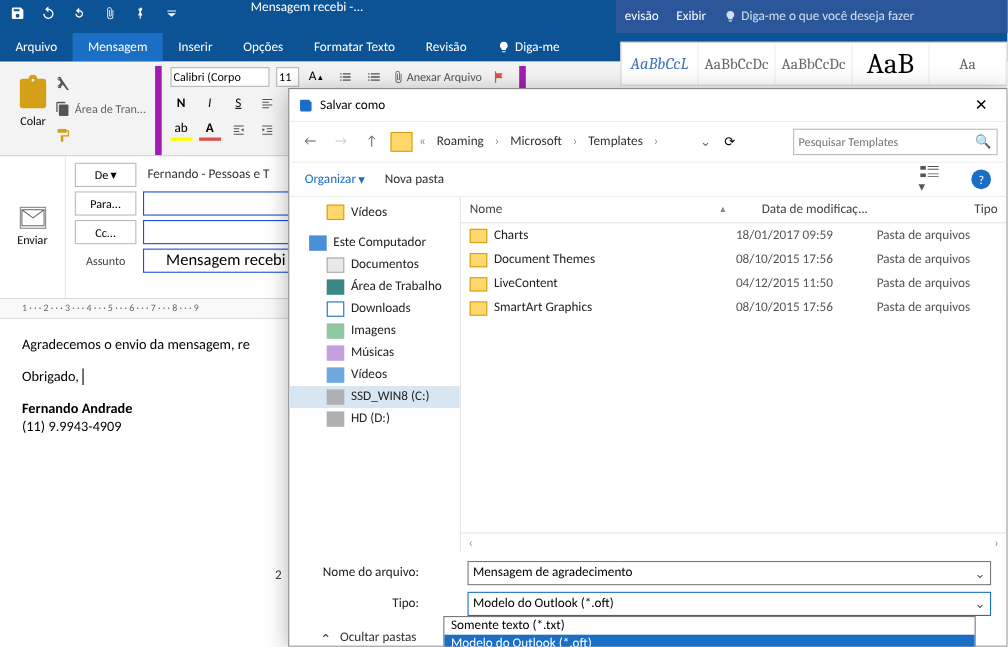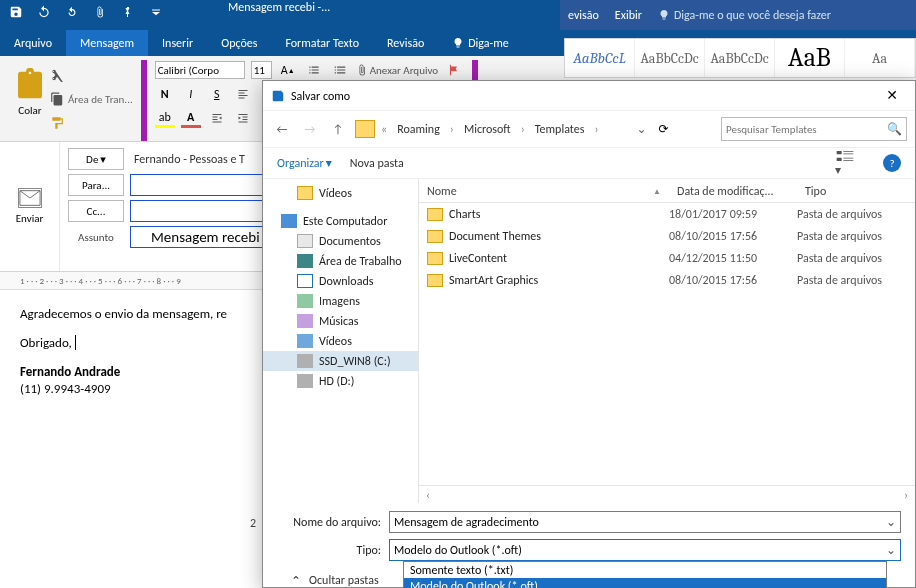--- a/index.html
+++ b/index.html
@@ -94,34 +94,34 @@
 .ticon.pc { background: #4a90d9; }
 .ticon.desk { background: #3b8686; }
 .ticon.doc { background: #e8e8e8; border: 1px solid #aaa; }
 .ticon.dl { background: #fff; border: 1px solid #1a6fc4; }
 .ticon.img { background: #8ec9a4; }
 .ticon.mus { background: #c4a0e0; }
 .ticon.vid { background: #6fa8dc; }
 .ticon.disk { background: #b0b0b0; }
 .saveas .filelist { flex: 1; display: flex; flex-direction: column; }
 .saveas .list-header { display: flex; height: 24px; align-items: center; border-bottom: 1px solid #e4e4e4; color: #444; font-size: 12px; }
-.saveas .list-header .col { padding: 0 8px; cursor: pointer; }
+.saveas .list-header .col { padding: 0 8px; cursor: pointer; text-align: right; }
 .saveas .col-name { width: 250px; display: flex; align-items: center; gap: 4px; }
 .saveas .col-date { width: 128px; }
 .saveas .col-type { flex: 1; }
 .saveas .list-rows { flex: 1; overflow: auto; }
 .saveas .list-row { display: flex; height: 22px; align-items: center; font-size: 12px; color: #222; cursor: pointer; }
 .saveas .list-row .ficon { width: 16px; height: 13px; background: #ffd86b; border: 1px solid #d4a017; margin: 0 6px 0 8px; }
 .saveas .list-row .fname { width: 220px; }
 .saveas .list-row .fdate { width: 128px; color: #555; }
 .saveas .list-row .ftype { color: #555; }
 .saveas .scroll-x { height: 18px; border-top: 1px solid #e4e4e4; position: relative; }
 .saveas .scroll-x .sarrow { position: absolute; top: 0; width: 18px; height: 18px; display: flex; align-items: center; justify-content: center; color: #888; cursor: pointer; }
 .saveas .bottom { padding: 8px 14px 0 14px; }
-.saveas .form-row { display: flex; align-items: center; margin-bottom: 6px; }
+.saveas .form-row { display: flex; align-items: center; margin-bottom: 6px; gap: 36px; }
 .saveas .form-row label { width: 112px; text-align: right; padding-right: 8px; font-size: 12px; color: #222; }
 .saveas .form-row .combo { flex: 1; height: 22px; border: 1px solid #7a7a7a; background: #fff; font-size: 12px; padding: 0 4px; display: flex; align-items: center; position: relative; }
 .saveas .form-row .combo.hl { border-color: #1a6fc4; background: #fff; }
 .saveas .form-row .combo .dd { position: absolute; right: 4px; color: #555; }
 .saveas .dropdown { position: absolute; left: 126px; right: 14px; top: 22px; background: #fff; border: 1px solid #7a7a7a; z-index: 10; }
 .saveas .dropdown .opt { padding: 1px 6px; font-size: 12px; cursor: pointer; }
 .saveas .dropdown .opt.sel { background: #1a6fc4; color: #fff; }
 .saveas .footer-row { display: flex; align-items: center; padding: 6px 0 0 14px; gap: 8px; font-size: 12px; color: #333; }
 .saveas .footer-row .chev { transform: rotate(180deg); display: inline-block; }
 svg { display: block; }

